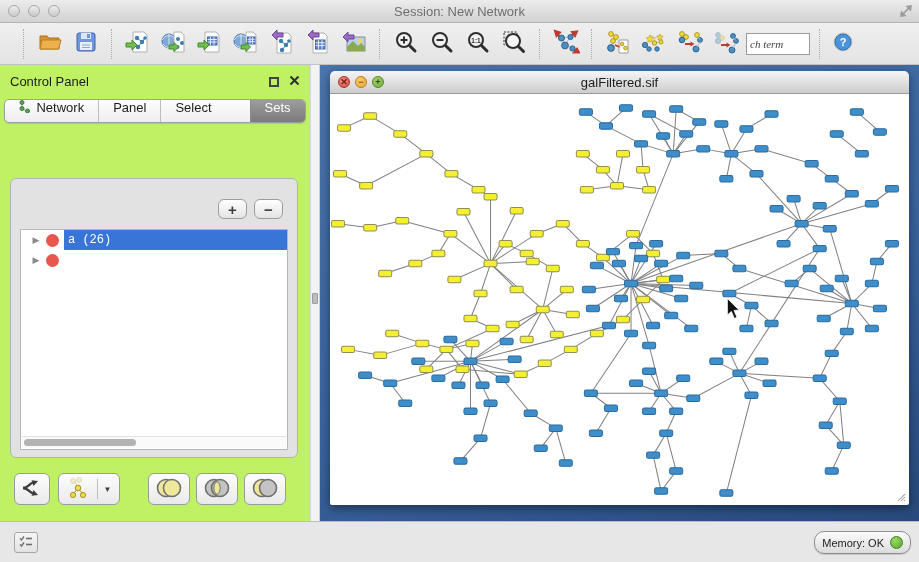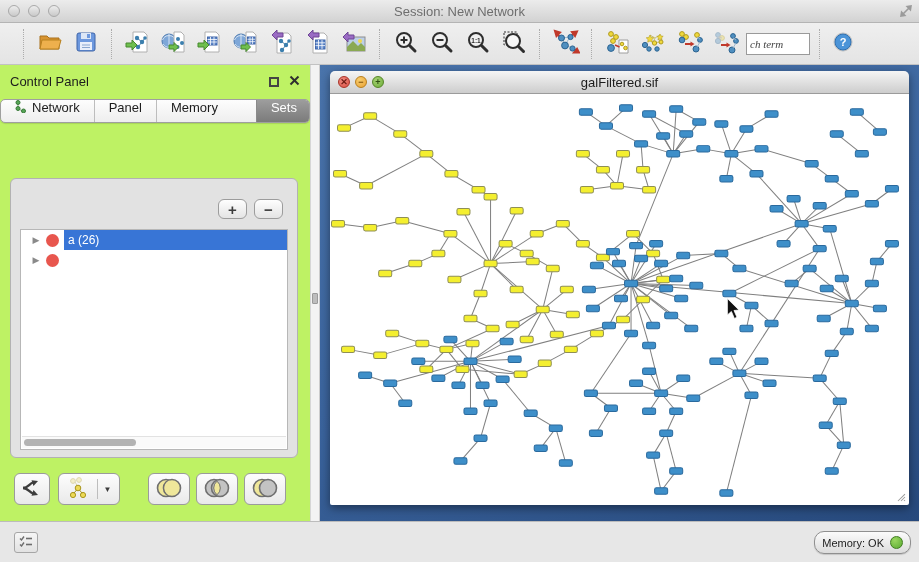--- a/index.html
+++ b/index.html
@@ -34,21 +34,21 @@
   .pm-row{position:absolute;top:20px;right:14px;display:flex;gap:7px;}
   .pm-btn{width:29px;height:20px;border:1px solid #9c9c9c;border-radius:6px;background:linear-gradient(#fefefe,#e4e4e4);font-size:15px;font-weight:bold;color:#3c3c3c;display:flex;align-items:center;justify-content:center;line-height:1;padding:0;}
   .sets-list{position:absolute;left:9px;right:9px;top:50px;bottom:7px;background:#fff;border:1px solid #b7b7b7;overflow:hidden;}
   .tree-row{height:20px;display:flex;align-items:center;}
   .tree-row .indent{width:8px;flex:none;}
   .tree-expander{width:14px;flex:none;color:#8a8a8a;font-size:9px;text-align:center;}
   .tree-dot{width:13px;height:13px;border-radius:50%;background:#e8564e;flex:none;margin:0 5px 0 3px;}
   .tree-label-wrap{flex:1;height:20px;display:flex;align-items:center;}
   .tree-row.selected .tree-label-wrap{background:#3875d6;}
   .tree-label{font-size:12px;color:#111;padding-left:4px;}
-  .tree-row.selected .tree-label{color:#fff;}
+  .tree-row.selected .tree-label{color:#fff;font-family:Liberation Mono, monospace;}
   .hscroll{position:absolute;left:1px;right:1px;bottom:1px;height:11px;background:#fafafa;border-top:1px solid #e2e2e2;}
   .hscroll .thumb{position:absolute;left:2px;top:2px;width:112px;height:7px;border-radius:4px;background:#b3b3b3;}
   .cp-bottom{position:absolute;bottom:16px;left:14px;display:flex;align-items:center;}
   .cp-btn{height:32px;border:1px solid #9b9b9b;border-radius:6px;background:linear-gradient(#fdfdfd,#e9e9e9);display:flex;align-items:center;justify-content:center;box-sizing:border-box;padding:0;}
   .caret{font-size:8px;color:#3c3c3c;}
   
   .iframe{position:absolute;left:10px;right:10px;top:6px;bottom:16px;display:flex;flex-direction:column;border-radius:5px 5px 2px 2px;box-shadow:0 3px 10px rgba(0,0,0,.45);}
   .if-titlebar{height:22px;flex:none;background:linear-gradient(#f5f5f5,#cdcdcd);border-radius:5px 5px 0 0;border-bottom:1px solid #9b9b9b;display:flex;align-items:center;justify-content:center;position:relative;font-size:13px;color:#1c1c1c;}
   .if-lights{position:absolute;left:8px;top:5px;display:flex;gap:5px;}
   .if-light{width:12px;height:12px;border-radius:50%;box-sizing:border-box;display:flex;align-items:center;justify-content:center;font-size:9px;line-height:1;font-weight:bold;}
@@ -349,21 +349,21 @@
                 <circle cx="3" cy="2.5" r="2" fill="#57a657" stroke="#3a7a3a"></circle>
                 <circle cx="3" cy="8.5" r="2" fill="#57a657" stroke="#3a7a3a"></circle>
                 <circle cx="8.5" cy="11" r="2" fill="#57a657" stroke="#3a7a3a"></circle>
               </svg></span>
           <span>Network</span>
         </div>
         <div class="tab">
             <span>Panel</span>
           </div>
         <div class="tab">
-            <span>Memory</span>
+            <span>Select</span>
           </div>
         <div class="tab active">
             <span>Sets</span>
           </div>
       </div>
     </div>
     <div class="cp-group">
       <div class="pm-row">
         <button class="pm-btn">+</button>
         <button class="pm-btn">−</button>

